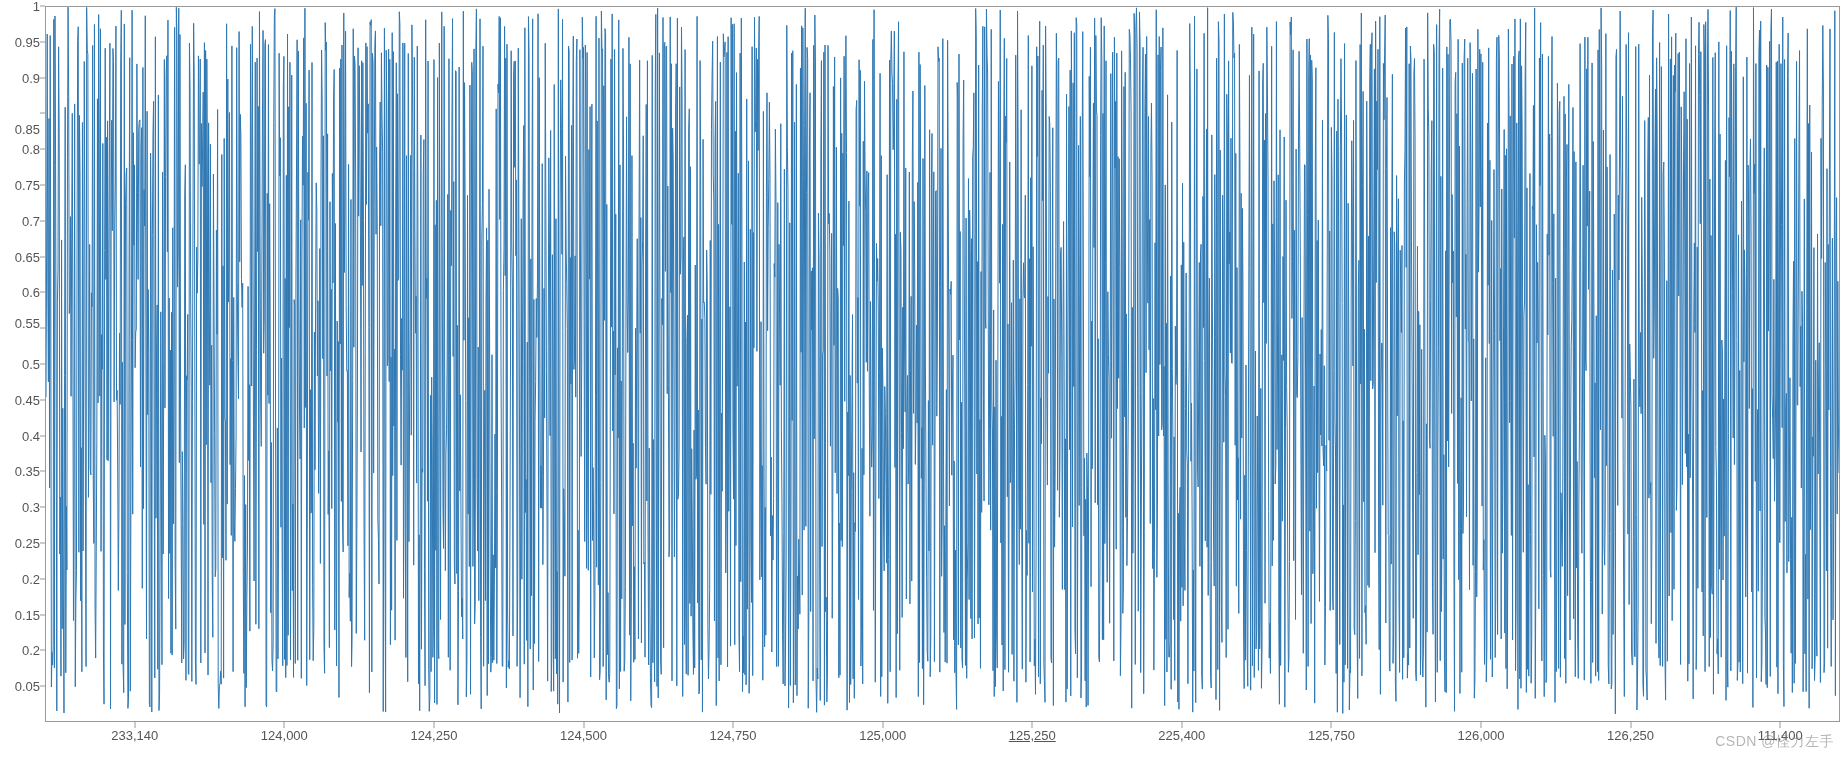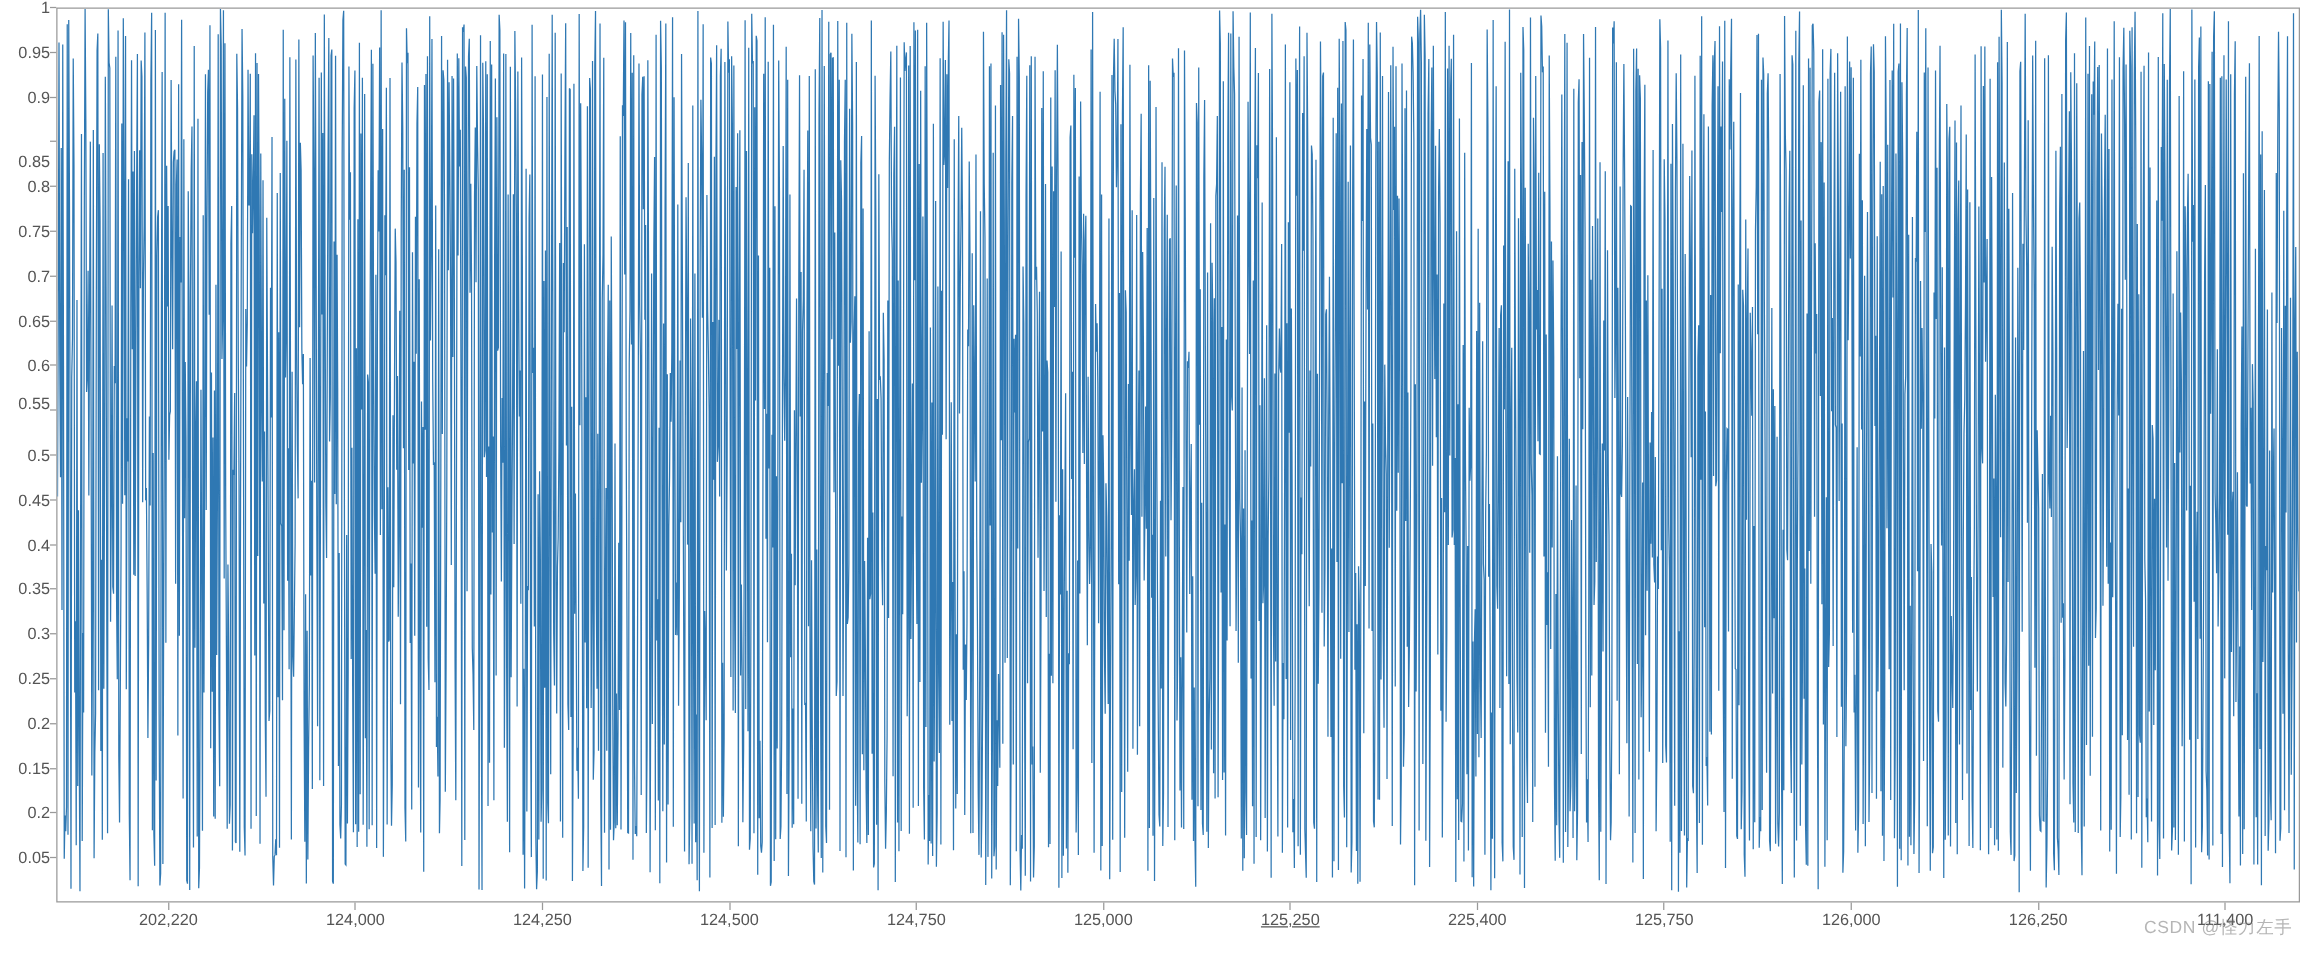--- a/index.html
+++ b/index.html
@@ -123,21 +123,21 @@
       <div class="y-tick" style="top: 113.4px; margin-top: 16px;">0.85</div>
       <div class="y-tick-mark" style="top: 113.4px;"></div>
       <div class="y-tick" style="top: 77.6px;">0.9</div>
       <div class="y-tick-mark" style="top: 77.6px;"></div>
       <div class="y-tick" style="top: 41.8px;">0.95</div>
       <div class="y-tick-mark" style="top: 41.8px;"></div>
       <div class="y-tick" style="top: 6px;">1</div>
       <div class="y-tick-mark" style="top: 6px;"></div>
     </div>
   <div id="x-axis-group">
-      <div class="x-tick" style="left: 134.75px;">202,220</div>
+      <div class="x-tick" style="left: 134.75px;">233,140</div>
       <div class="x-tick-mark" style="left: 134.75px;"></div>
       <div class="x-tick" style="left: 284.333px;">124,000</div>
       <div class="x-tick-mark" style="left: 284.333px;"></div>
       <div class="x-tick" style="left: 433.917px;">124,250</div>
       <div class="x-tick-mark" style="left: 433.917px;"></div>
       <div class="x-tick" style="left: 583.5px;">124,500</div>
       <div class="x-tick-mark" style="left: 583.5px;"></div>
       <div class="x-tick" style="left: 733.083px;">124,750</div>
       <div class="x-tick-mark" style="left: 733.083px;"></div>
       <div class="x-tick" style="left: 882.667px;">125,000</div>

